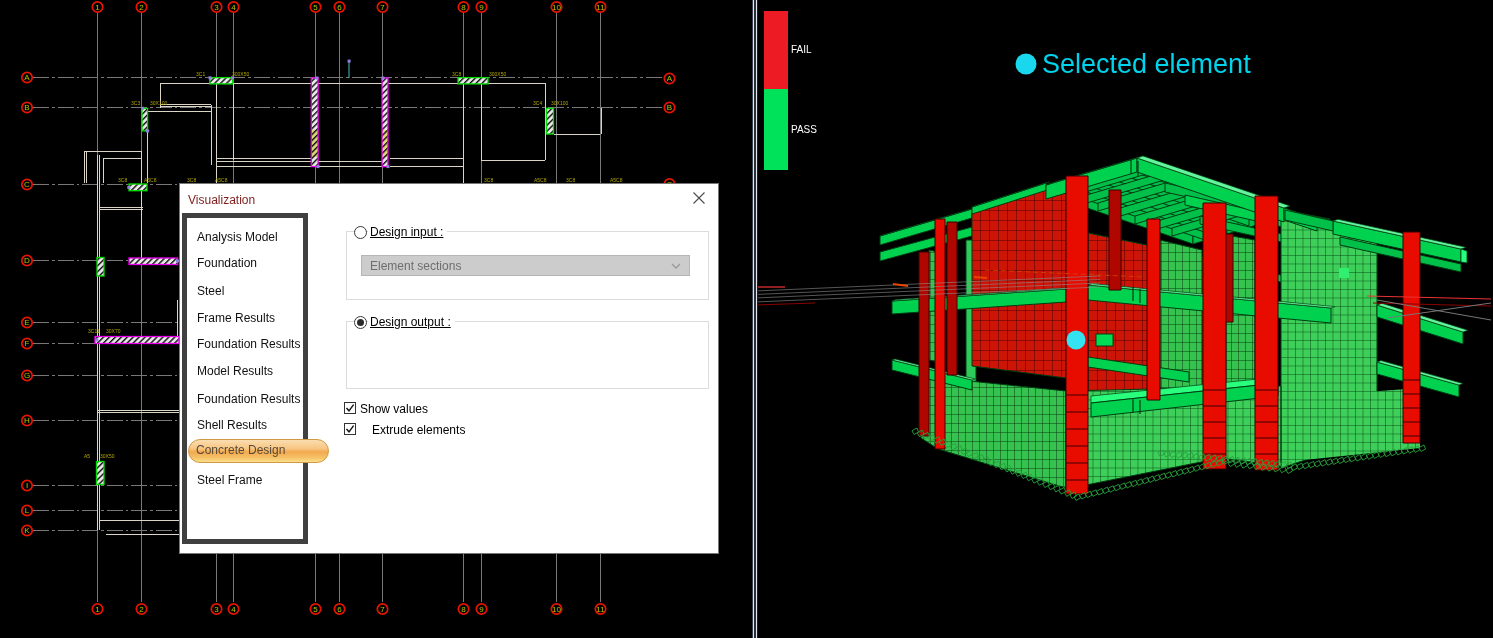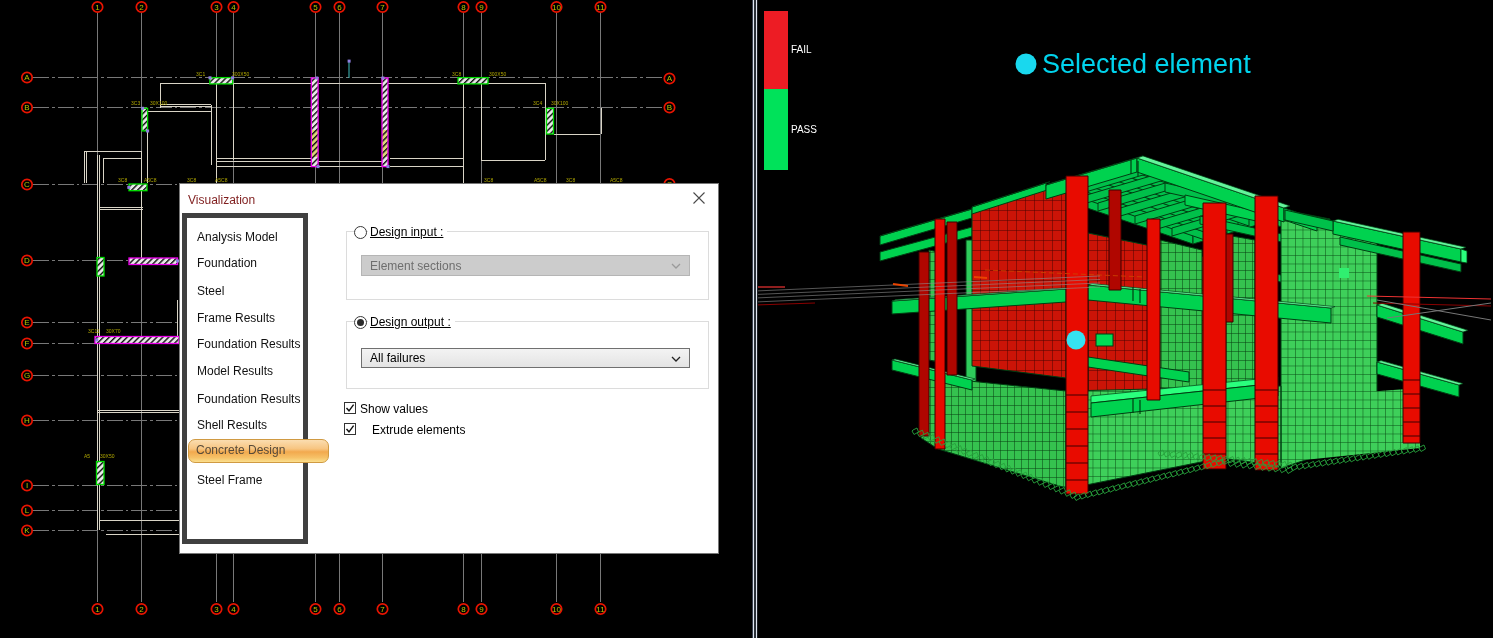--- a/index.html
+++ b/index.html
@@ -2,21 +2,21 @@
 <html><head><meta charset="utf-8"><style>
 html,body{margin:0;padding:0;background:#000;}
 #root{position:relative;width:1493px;height:638px;background:#000;overflow:hidden;font-family:"Liberation Sans",sans-serif;}
 #plan{position:absolute;left:0;top:0;}
 #model{position:absolute;left:755px;top:0;}
 #split{position:absolute;left:752px;top:0;width:6px;height:638px;background:linear-gradient(90deg,#39404e 0 1px,#dfe6f0 1px 2px,#2a3038 2px 4px,#dfe6f0 4px 5px,#1a1d24 5px);}
 #dlg{position:absolute;left:179px;top:183px;width:540px;height:371px;background:#fff;border:1px solid #777;box-sizing:border-box;}
 #dlg .title{position:absolute;left:8px;top:9px;font-size:12px;color:#7f1d1d;}
 #lb{position:absolute;left:2px;top:29px;width:126px;height:331px;border:5px solid #404040;background:#fff;box-sizing:border-box;}
 #lb .it{position:absolute;left:10px;font-size:12px;color:#111;}
-#hl{position:absolute;left:1px;top:221px;width:139px;height:22px;border:1px solid #d09a42;border-radius:7px;background:linear-gradient(180deg,#fbddb0 0%,#f7c581 40%,#f2a94e 54%,#f6c167 80%,#fbdf8d 100%);text-decoration:underline;}
+#hl{position:absolute;left:1px;top:221px;width:139px;height:22px;border:1px solid #d09a42;border-radius:12px;background:linear-gradient(180deg,#fbddb0 0%,#f7c581 40%,#f2a94e 54%,#f6c167 80%,#fbdf8d 100%);text-decoration:underline;}
 #hl span{position:absolute;left:7px;top:3px;font-size:12px;color:#574a39;}
 .grp{position:absolute;border:1px solid #dcdcdc;}
 .radio{position:absolute;width:11px;height:11px;border:1px solid #383838;border-radius:50%;background:#fff;}
 .radio.on:after{content:"";position:absolute;left:2px;top:2px;width:7px;height:7px;border-radius:50%;background:#2b2b2b;}
 .rlab{position:absolute;font-size:12px;color:#000;background:#fff;padding:0 4px 0 2px;text-decoration:underline;}
 .dd{position:absolute;box-sizing:border-box;font-size:12px;}
 .chk{position:absolute;width:12px;height:12px;border:1px solid #333;background:#fff;box-sizing:border-box;}
 .clab{position:absolute;font-size:12px;color:#000;text-align:center;}
 </style></head>
 <body>
@@ -504,26 +504,20 @@
   <div class="rlab" style="left:188px;top:41px">Design input :</div>
   <div class="dd" style="left:181px;top:71px;width:329px;height:21px;background:#ccc;border:1px solid #b5b5b5;color:#6e6e6e;">
     <span style="position:absolute;left:8px;top:3px">Element sections</span>
     <svg style="position:absolute;right:8px;top:7px" width="10" height="7">
           <path d="M1 1 5 5 9 1" fill="none" stroke="#9a9a9a" stroke-width="1.3"></path>
         </svg>
   </div>
   <div class="grp" style="left:166px;top:137px;width:361px;height:66px"></div>
   <div class="radio on" style="left:174px;top:132px"></div>
   <div class="rlab" style="left:188px;top:131px">Design output :</div>
-  <div class="dd" style="left:181px;top:164px;width:329px;height:20px;background:linear-gradient(180deg,#f3f3f3,#e4e4e4);border:1px solid #707070;color:#000;">
-    <span style="position:absolute;left:8px;top:2px">All failures</span>
-    <svg style="position:absolute;right:8px;top:7px" width="10" height="7">
-          <path d="M1 1 5 5 9 1" fill="none" stroke="#222" stroke-width="1.3"></path>
-        </svg>
-  </div>
   <div class="chk" style="left:164px;top:218px"></div>
   <svg style="position:absolute;left:164px;top:218px" width="12" height="12">
         <path d="M2.5 6 5 8.8 9.6 2.6" fill="none" stroke="#111" stroke-width="1.4"></path>
       </svg>
   <div class="clab" style="left:180px;top:218px">Show values</div>
   <div class="chk" style="left:164px;top:239px"></div>
   <svg style="position:absolute;left:164px;top:239px" width="12" height="12">
         <path d="M2.5 6 5 8.8 9.6 2.6" fill="none" stroke="#111" stroke-width="1.4"></path>
       </svg>
   <div class="clab" style="left:192px;top:239px">Extrude elements</div>

